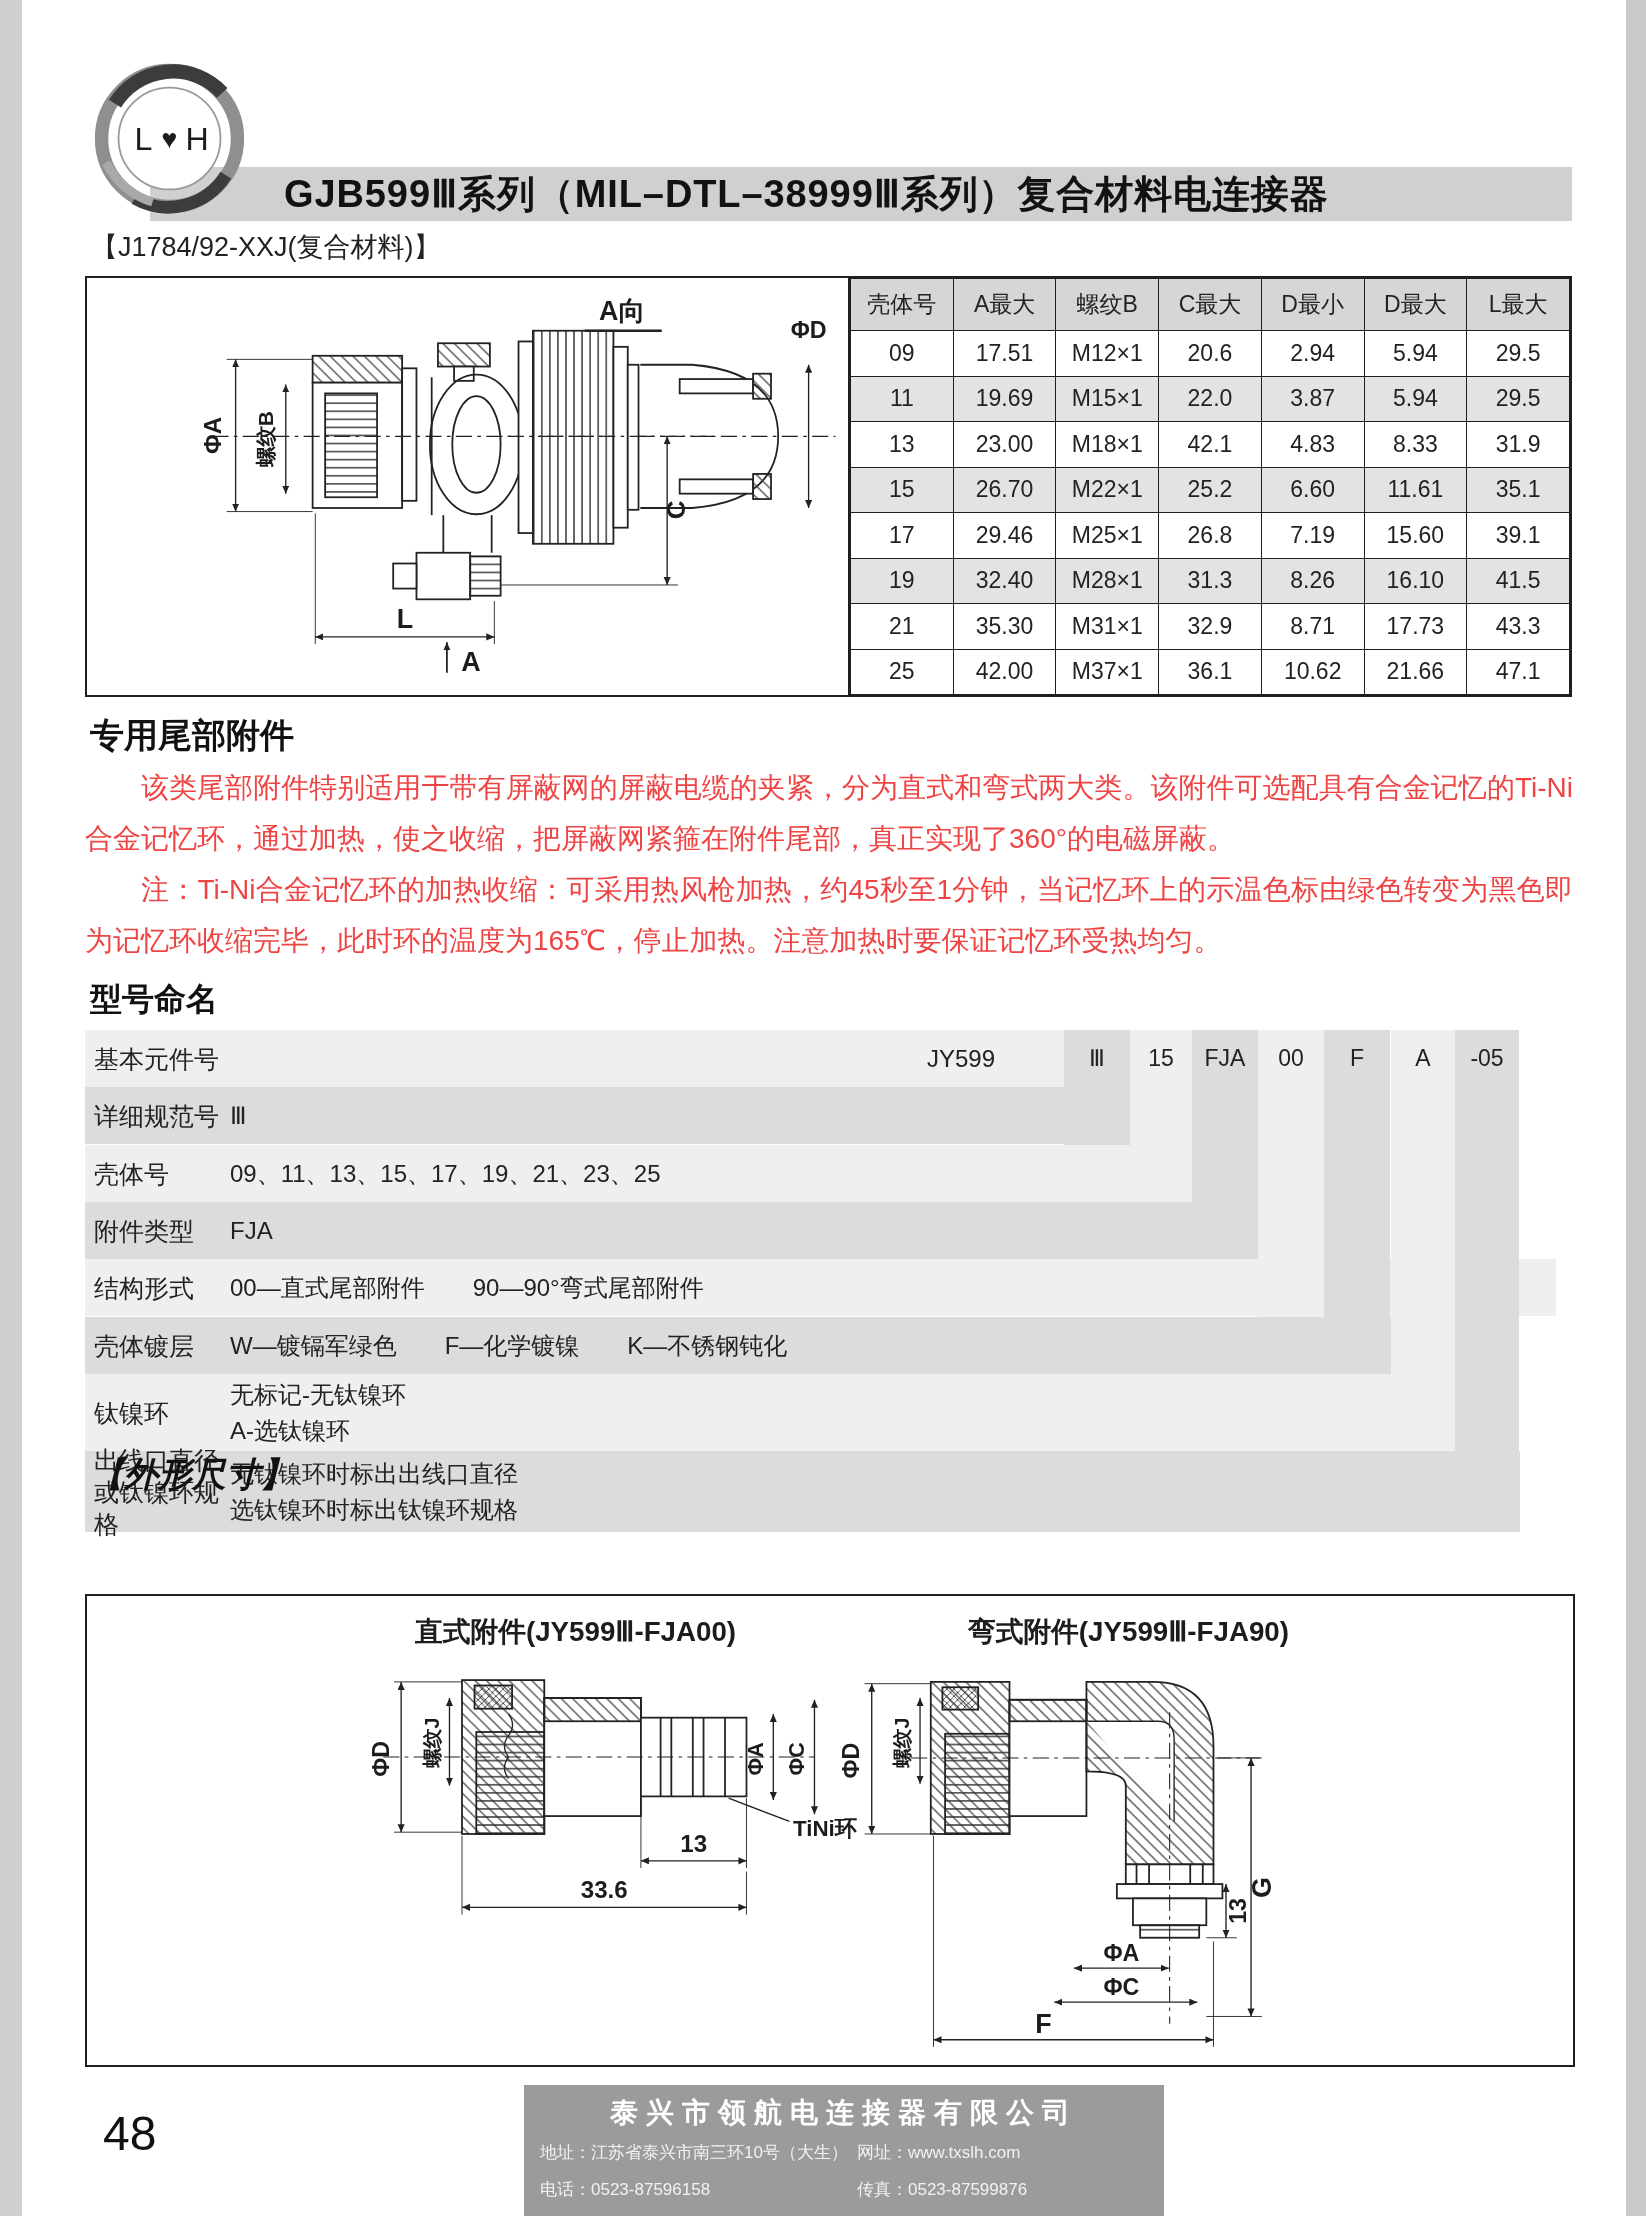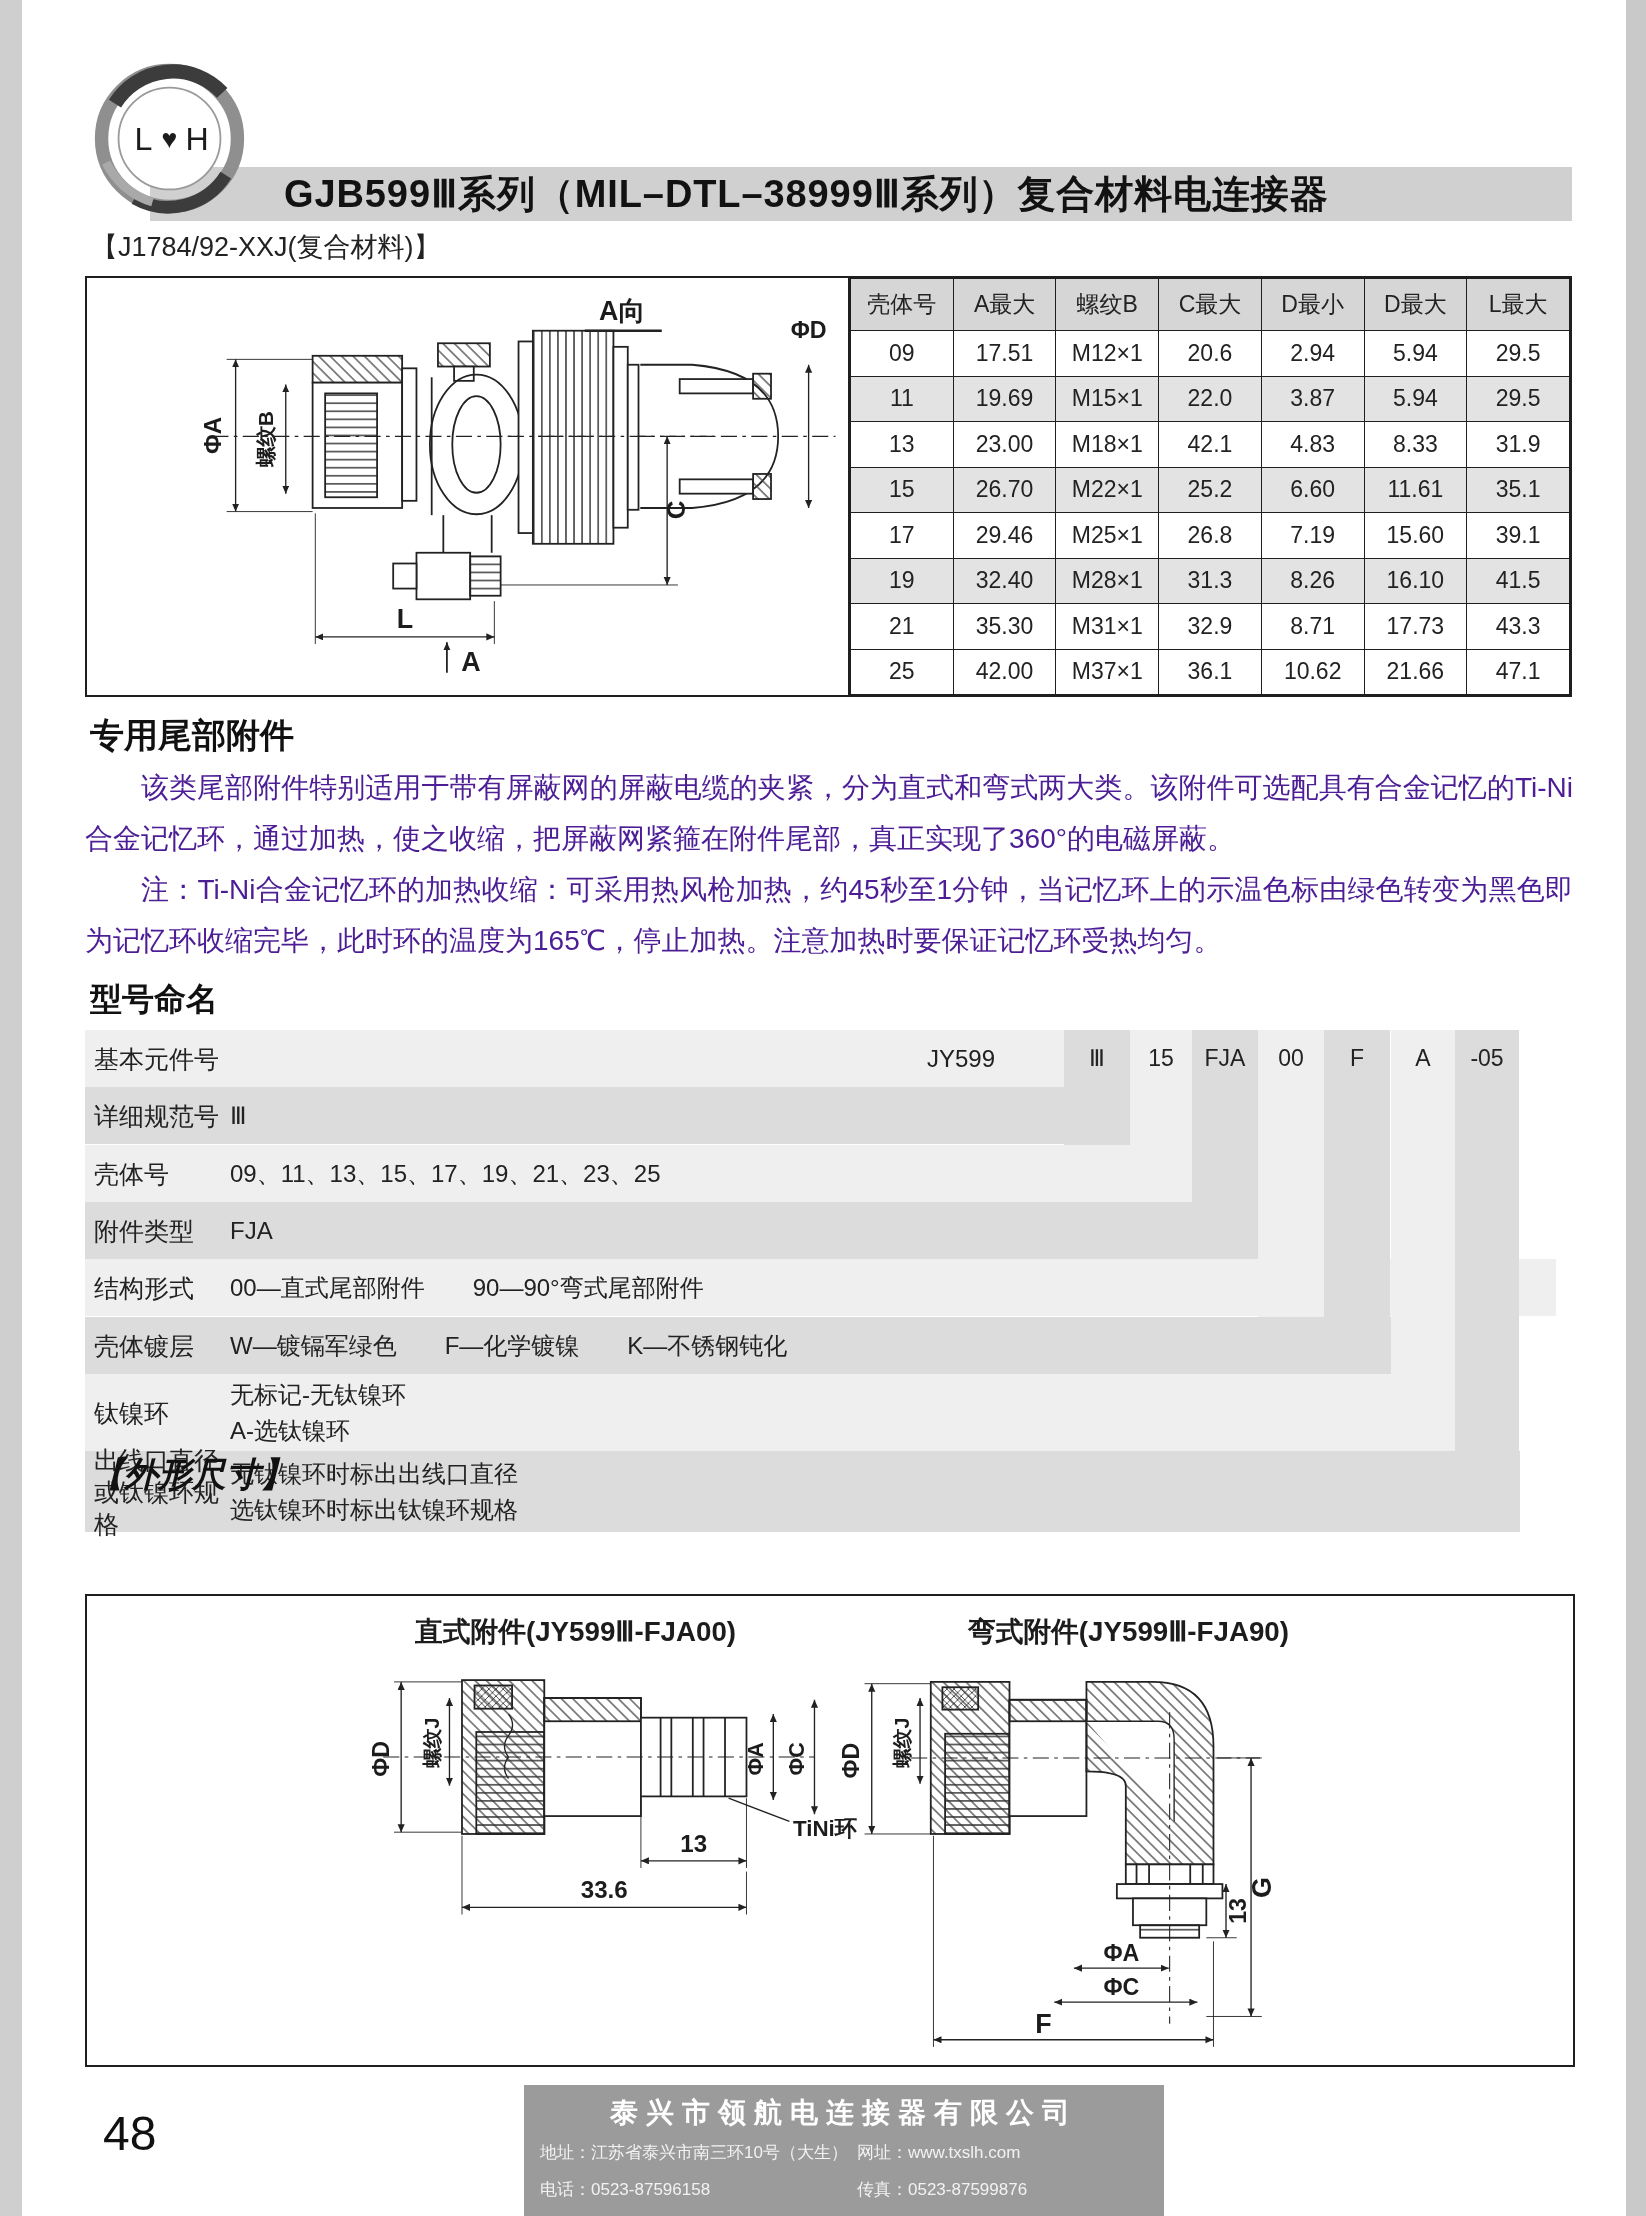--- a/index.html
+++ b/index.html
@@ -20,21 +20,21 @@
   .box1{position:absolute;left:85px;top:276px;width:1487px;height:421px;border:2.7px solid #1f1f1f;display:flex;box-sizing:border-box;}
   .draw1{width:761px;height:100%;}
   .dimtable-wrap{flex:1;border-left:2.7px solid #1f1f1f;}
   table.dim{border-collapse:collapse;width:100%;height:100%;table-layout:fixed;}
   table.dim th,table.dim td{border:1.8px solid #1f1f1f;text-align:center;font-size:23px;color:#222;padding:0;}
   table.dim th{background:#d6d6d6;font-weight:500;}
   table.dim tr.alt td{background:#e3e3e3;}
 
   
   .sec-title{position:absolute;font-size:34px;font-weight:700;color:#111;}
-  .tail-paras{position:absolute;left:85px;top:763px;width:1488px;font-size:28px;line-height:1.82;text-align:justify;color:#4c1d95;}
+  .tail-paras{position:absolute;left:85px;top:763px;width:1488px;font-size:28px;line-height:1.82;text-align:justify;color:#ef4444;}
   .tail-paras p{margin:0;text-indent:2em;}
 
   
   .naming{position:absolute;left:85px;top:1030px;width:1485px;height:502px;}
   .nrow{position:absolute;left:0;display:flex;align-items:center;}
   .light{background:#efefef;}
   .dark{background:#dcdcdc;}
   .nlabel{width:134px;padding-left:9px;font-size:25px;color:#222;white-space:pre-wrap;line-height:1.28;flex:none;}
   .ndesc{position:absolute;left:145px;font-size:24px;color:#222;white-space:pre-wrap;line-height:1.5;}
   .ncode-base{position:absolute;left:788px;width:176px;text-align:center;font-size:24px;color:#222;line-height:57px;top:0;}

